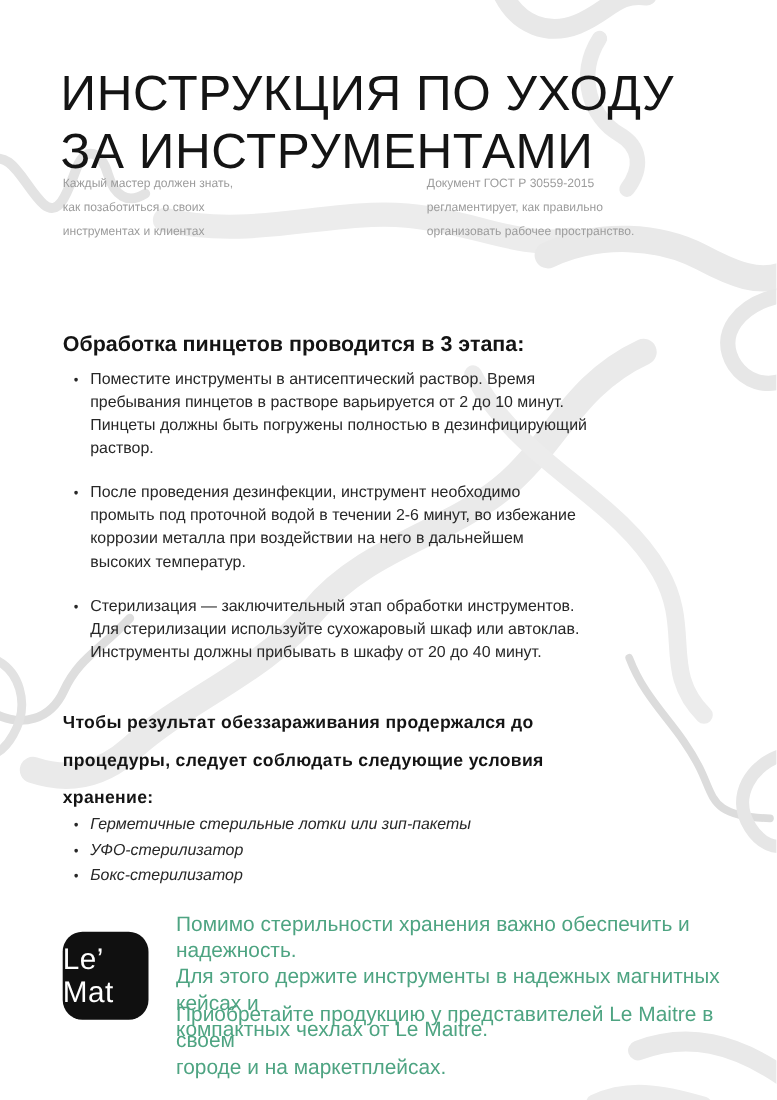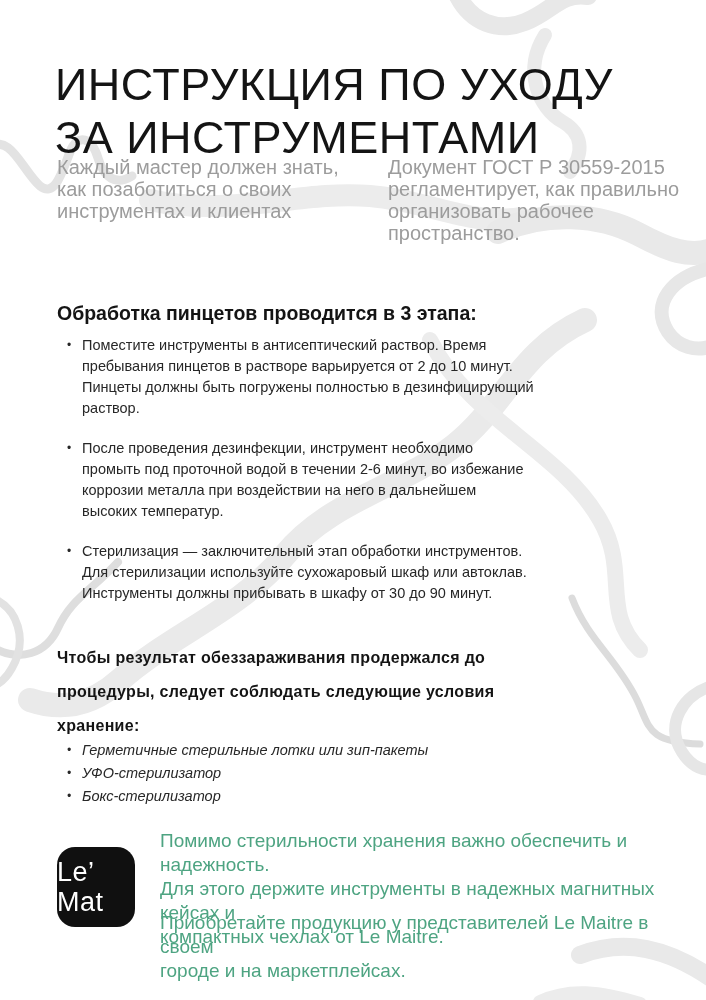--- a/index.html
+++ b/index.html
@@ -14,21 +14,21 @@
   .watermark{position:absolute;left:0;top:0;width:706px;height:1000px;z-index:0;}
   .content{position:absolute;left:0;top:0;width:706px;height:1000px;z-index:1;}
 
   .title{
     position:absolute;left:55px;top:28px;width:640px;
     font-size:45px;line-height:53px;font-weight:400;
     letter-spacing:.5px;color:#141414;
   }
   .intro-col{
     position:absolute;top:156px;
-    font-size:20px;line-height:22px;font-weight:400;
+    font-size:11px;line-height:22px;font-weight:400;
     color:#9c9c9c;white-space:pre-line;
   }
   .intro-left{left:57px;width:310px;}
   .intro-right{left:388px;width:310px;}
 
   .h-section{
     position:absolute;left:57px;width:625px;
     font-weight:700;color:#141414;
   }
   .h-processing{top:284px;font-size:19.5px;line-height:26px;}
@@ -107,21 +107,21 @@
       <li>Поместите инструменты в антисептический раствор. Время
 пребывания пинцетов в растворе варьируется от 2 до 10 минут.
 Пинцеты должны быть погружены полностью в дезинфицирующий
 раствор.</li>
       <li>После проведения дезинфекции, инструмент необходимо
 промыть под проточной водой в течении 2-6 минут, во избежание
 коррозии металла при воздействии на него в дальнейшем
 высоких температур.</li>
       <li>Стерилизация — заключительный этап обработки инструментов.
 Для стерилизации используйте сухожаровый шкаф или автоклав.
-Инструменты должны прибывать в шкафу от 30 до 90 минут.</li>
+Инструменты должны прибывать в шкафу от 20 до 40 минут.</li>
     </ul>
 
     <h2 class="h-section h-storage">Чтобы результат обеззараживания продержался до
 процедуры, следует соблюдать следующие условия
 хранение:</h2>
 
     <ul class="doc-list list-storage">
       <li>Герметичные стерильные лотки или зип-пакеты</li>
       <li>УФО-стерилизатор</li>
       <li>Бокс-стерилизатор</li>

